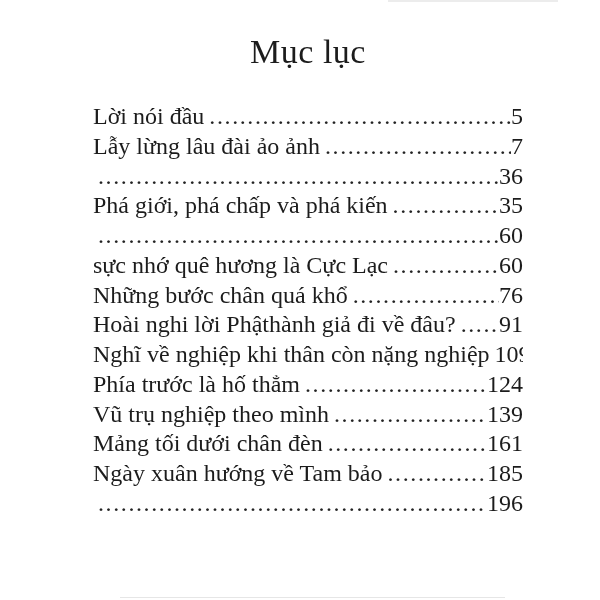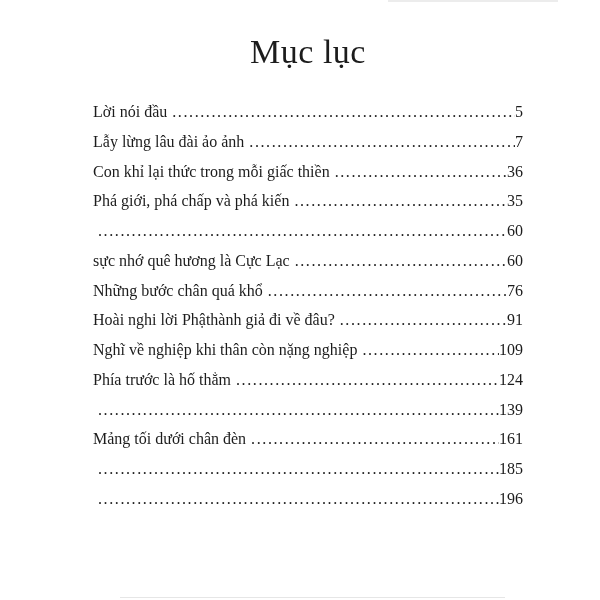--- a/index.html
+++ b/index.html
@@ -34,21 +34,21 @@
   .toc {
     position: absolute;
     top: 103px;
     left: 93px;
     width: 430px;
   }
   .toc-row {
     display: flex;
     align-items: baseline;
     height: 29.75px;
-    font-size: 16px;
+    font-size: 24px;
     white-space: nowrap;
     overflow: hidden;
   }
   .toc-label {
     flex: 0 0 auto;
   }
   .toc-dots {
     flex: 1 1 auto;
     overflow: hidden;
     margin-left: 5px;
@@ -89,21 +89,20 @@
         <span class="toc-label">Lời nói đầu</span>
         <span class="toc-dots" aria-hidden="true">................................................................................................................................................................</span>
         <span class="toc-page">5</span>
       </div>
       <div class="toc-row">
         <span class="toc-label">Lẫy lừng lâu đài ảo ảnh</span>
         <span class="toc-dots" aria-hidden="true">................................................................................................................................................................</span>
         <span class="toc-page">7</span>
       </div>
       <div class="toc-row">
-        <span class="toc-label">Con khỉ lại thức trong mỗi giấc thiền</span>
         <span class="toc-dots" aria-hidden="true">................................................................................................................................................................</span>
         <span class="toc-page">36</span>
       </div>
       <div class="toc-row">
         <span class="toc-label">Phá giới, phá chấp và phá kiến</span>
         <span class="toc-dots" aria-hidden="true">................................................................................................................................................................</span>
         <span class="toc-page">35</span>
       </div>
       <div class="toc-row">
         <span class="toc-dots" aria-hidden="true">................................................................................................................................................................</span>
@@ -128,29 +127,31 @@
         <span class="toc-label">Nghĩ về nghiệp khi thân còn nặng nghiệp</span>
         <span class="toc-dots" aria-hidden="true">................................................................................................................................................................</span>
         <span class="toc-page">109</span>
       </div>
       <div class="toc-row">
         <span class="toc-label">Phía trước là hố thẳm</span>
         <span class="toc-dots" aria-hidden="true">................................................................................................................................................................</span>
         <span class="toc-page">124</span>
       </div>
       <div class="toc-row">
+        <span class="toc-label">Vũ trụ nghiệp theo mình</span>
         <span class="toc-dots" aria-hidden="true">................................................................................................................................................................</span>
         <span class="toc-page">139</span>
       </div>
       <div class="toc-row">
         <span class="toc-label">Mảng tối dưới chân đèn</span>
         <span class="toc-dots" aria-hidden="true">................................................................................................................................................................</span>
         <span class="toc-page">161</span>
       </div>
       <div class="toc-row">
+        <span class="toc-label">Ngày xuân hướng về Tam bảo</span>
         <span class="toc-dots" aria-hidden="true">................................................................................................................................................................</span>
         <span class="toc-page">185</span>
       </div>
       <div class="toc-row">
         <span class="toc-dots" aria-hidden="true">................................................................................................................................................................</span>
         <span class="toc-page">196</span>
       </div>
     </div>
   <div class="scan-edge-bottom"></div>
 </div>

